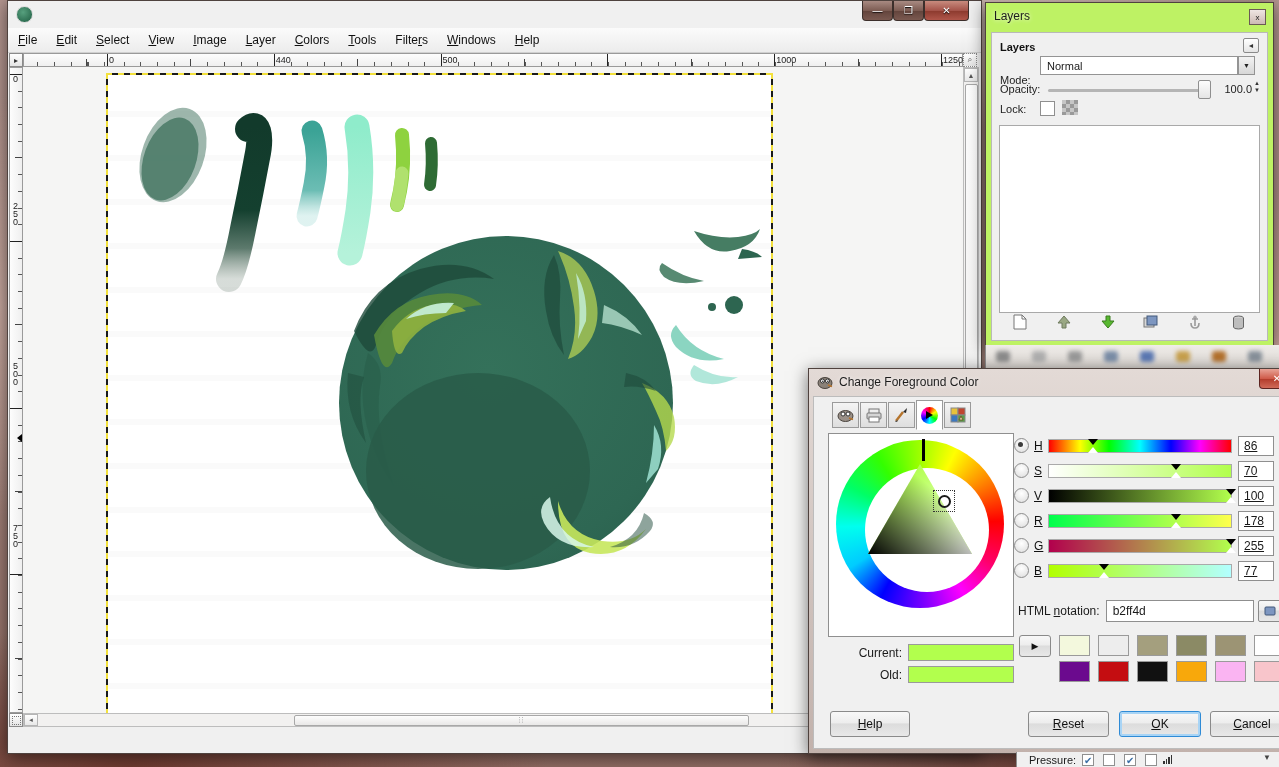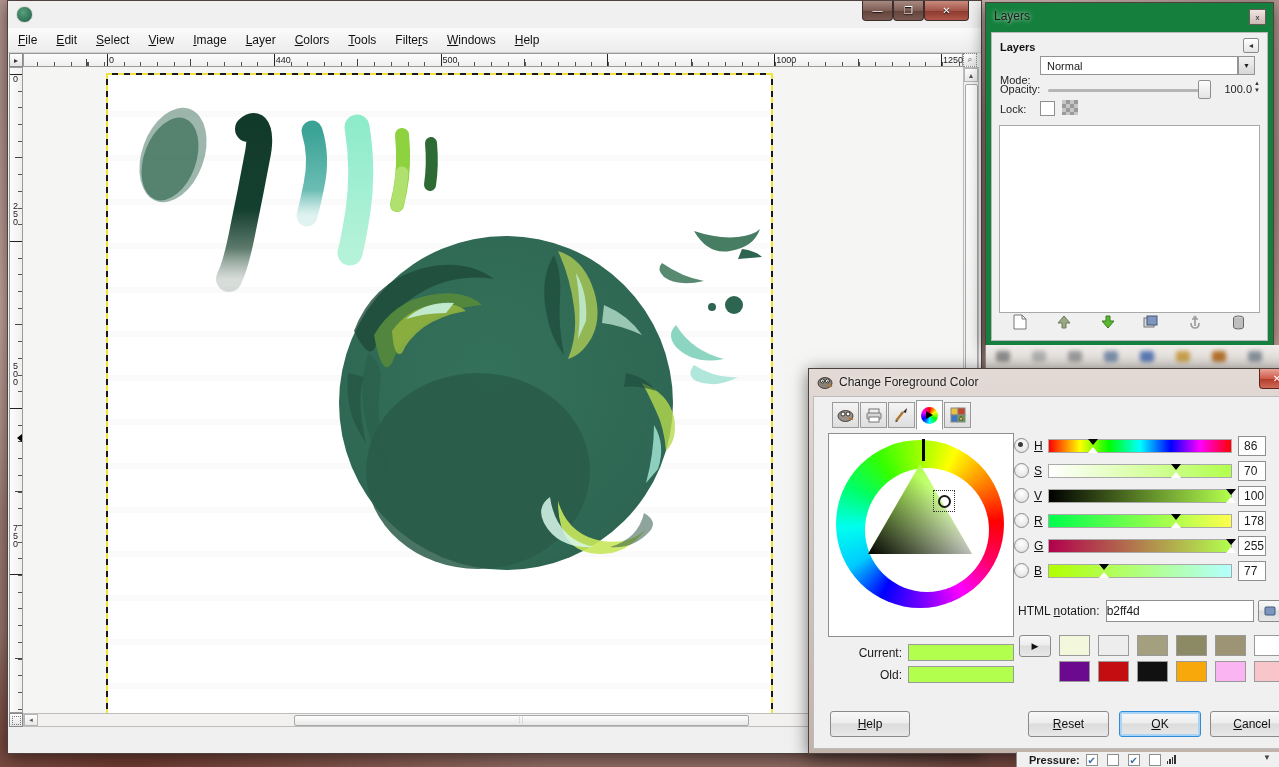--- a/index.html
+++ b/index.html
@@ -62,21 +62,21 @@
   .sb-thumb{position:absolute;background:linear-gradient(180deg,#fdfdfd,#e9e8e7);border:1px solid #a8a8a8;
     border-radius:2px;box-sizing:border-box;display:flex;align-items:center;justify-content:center;color:#9a9a9a;font-size:8px;letter-spacing:1px;}
   #statusbar{left:0;top:726px;width:100%;height:24px;background:#f0f0f0;border-top:1px solid #d6d6d6;
     display:flex;align-items:center;box-sizing:border-box;font-size:12px;}
   .combo-raised{height:18px;border:1px solid #8f8f8f;background:linear-gradient(180deg,#f8f8f8,#d9d9d9);
     display:flex;align-items:center;justify-content:center;gap:4px;font-size:10px;padding:0 6px;box-sizing:border-box;}
   .combo-entry{height:18px;border:1px solid #8f8f8f;background:#fff;display:flex;align-items:center;
     justify-content:flex-end;font-size:10px;padding:0 4px;box-sizing:border-box;}
   .mini-arrow{font-size:7px;color:#333;}
   
-  #layers-window{left:985px;top:2px;width:287px;height:343px;background:#15803d;}
+  #layers-window{left:985px;top:2px;width:287px;height:343px;background:#bef264;}
   #layers-inner{position:absolute;left:5px;top:29px;right:5px;bottom:5px;background:#f0f0f0;
     border:1px solid #b9b9b9;}
   .small-label{font-size:11px;color:#222;}
   .bold-label{font-size:11px;font-weight:bold;color:#111;}
   .dd-box{border:1px solid #949494;background:#fff;height:19px;display:flex;align-items:center;
     padding:0 6px;font-size:11px;box-sizing:border-box;}
   .dd-btn{border:1px solid #949494;background:linear-gradient(180deg,#f2f2f2,#d7d7d7);width:17px;height:19px;
     display:flex;align-items:center;justify-content:center;font-size:7px;color:#222;box-sizing:border-box;}
   .slider-track{height:3px;background:#b5b5b5;border-radius:2px;}
   .slider-handle{width:11px;height:17px;border:1px solid #8f8f8f;border-radius:2px;
@@ -125,22 +125,22 @@
     display:flex;align-items:center;justify-content:center;font-size:12px;color:#111;box-sizing:border-box;}
   .dlg-btn.default{border:1px solid #2f8bd6;box-shadow:0 0 0 2px #a8d4f5 inset;}
   .slider-row{position:absolute;left:200px;right:0;height:25px;display:flex;align-items:center;}
   .radio{width:13px;height:13px;border:1px solid #8d8d8d;border-radius:50%;background:
     radial-gradient(circle at 50% 35%,#fff,#dcdcdc);margin-right:5px;position:relative;flex:none;}
   .radio.on::after{content:"";position:absolute;left:3px;top:3px;width:5px;height:5px;border-radius:50%;background:#3c3c3c;}
   .sl-letter{width:14px;font-size:12px;color:#111;flex:none;}
   .sl-bar{position:relative;width:184px;height:14px;border:1px solid #aaa;box-sizing:border-box;flex:none;margin-right:6px;}
   .sl-mark-t{position:absolute;top:-1px;width:0;height:0;border-left:5px solid transparent;border-right:5px solid transparent;border-top:6px solid #000;}
   .sl-mark-b{position:absolute;bottom:-1px;width:0;height:0;border-left:5px solid transparent;border-right:5px solid transparent;border-bottom:6px solid #fff;}
-  .sl-value{width:28px;height:20px;border:1px solid #8f8f8f;background:#fff;font-size:12px;
-    display:flex;align-items:center;padding-left:5px;box-sizing:border-box;flex:none;}
+  .sl-value{width:36px;height:20px;border:1px solid #8f8f8f;background:#fff;font-size:12px;
+    display:flex;align-items:center;padding-left:5px;box-sizing:border-box;flex:none;text-decoration:underline;}
   .swatch{width:31px;height:21px;border:1px solid #9a9a9a;box-sizing:border-box;flex:none;}
   
   #pressure-strip{left:1016px;top:752px;width:263px;height:15px;background:#f0f0f0;border-left:1px solid #8d8d8d;
     display:flex;align-items:center;gap:6px;padding-left:12px;box-sizing:border-box;overflow:hidden;}
   .pcheck{width:12px;height:12px;border:1px solid #8f8f8f;background:#fff;font-size:10px;line-height:11px;
     text-align:center;color:#3a6ea5;box-sizing:border-box;flex:none;}
   .sig-icon{display:flex;align-items:flex-end;gap:1px;height:9px;}
   .sig-icon span{width:1.5px;background:#333;display:block;}
 </style>
 </head>
@@ -526,21 +526,21 @@
           <span class="sl-bar" style="background: linear-gradient(to right, rgb(178, 255, 0), rgb(178, 255, 255));">
             <span class="sl-mark-t" style="left: calc(30% - 5px);"></span>
             <span class="sl-mark-b" style="left: calc(30% - 5px);"></span>
           </span>
           <span class="sl-value">77</span>
         </div>
       </div>
 
     <div class="abs" style="left:204px;top:203px;display:flex;align-items:center;">
       <span style="font-size:12px;margin-right:6px;">HTML <u>n</u>otation:</span>
-      <span style="width:148px;height:22px;border:1px solid #8f8f8f;background:#fff;display:flex;align-items:center;box-sizing:border-box;">
+      <span style="width:148px;height:22px;border:1px solid #8f8f8f;background:#fff;display:flex;align-items:center;padding-left:6px;box-sizing:border-box;">
         <span>b2ff4d</span>
       </span>
       <span class="dlg-btn" style="position:static;width:24px;height:22px;margin-left:4px;border-radius:2px;">
         <svg width="12" height="12">
             <rect x="1" y="2" width="10" height="8" rx="1" fill="#7d96c0" stroke="#43597a"></rect>
           </svg>
       </span>
     </div>
 
     <div class="dlg-btn" style="left:205px;top:238px;width:32px;height:22px;">
@@ -574,21 +574,21 @@
     <div class="dlg-btn default" style="left:305px;top:314px;width:82px;">
         <span><u>O</u>K</span>
       </div>
     <div class="dlg-btn" style="left:396px;top:314px;width:84px;">
         <span><u>C</u>ancel</span>
       </div>
   </div>
 </div>
 
 <div class="abs" id="pressure-strip">
-  <span style="font-size:11px;font-weight:bold;">Pressure:</span>
+  <span style="font-size:11px;">Pressure:</span>
   <span id="pressure-checks" style="display:flex;gap:9px;">
       <span class="pcheck">✔</span>
       <span class="pcheck"></span>
       <span class="pcheck">✔</span>
       <span class="pcheck"></span>
     </span>
   <span class="sig-icon">
     <span style="height:3px;"></span>
       <span style="height:5px;"></span>
       <span style="height:7px;"></span>

